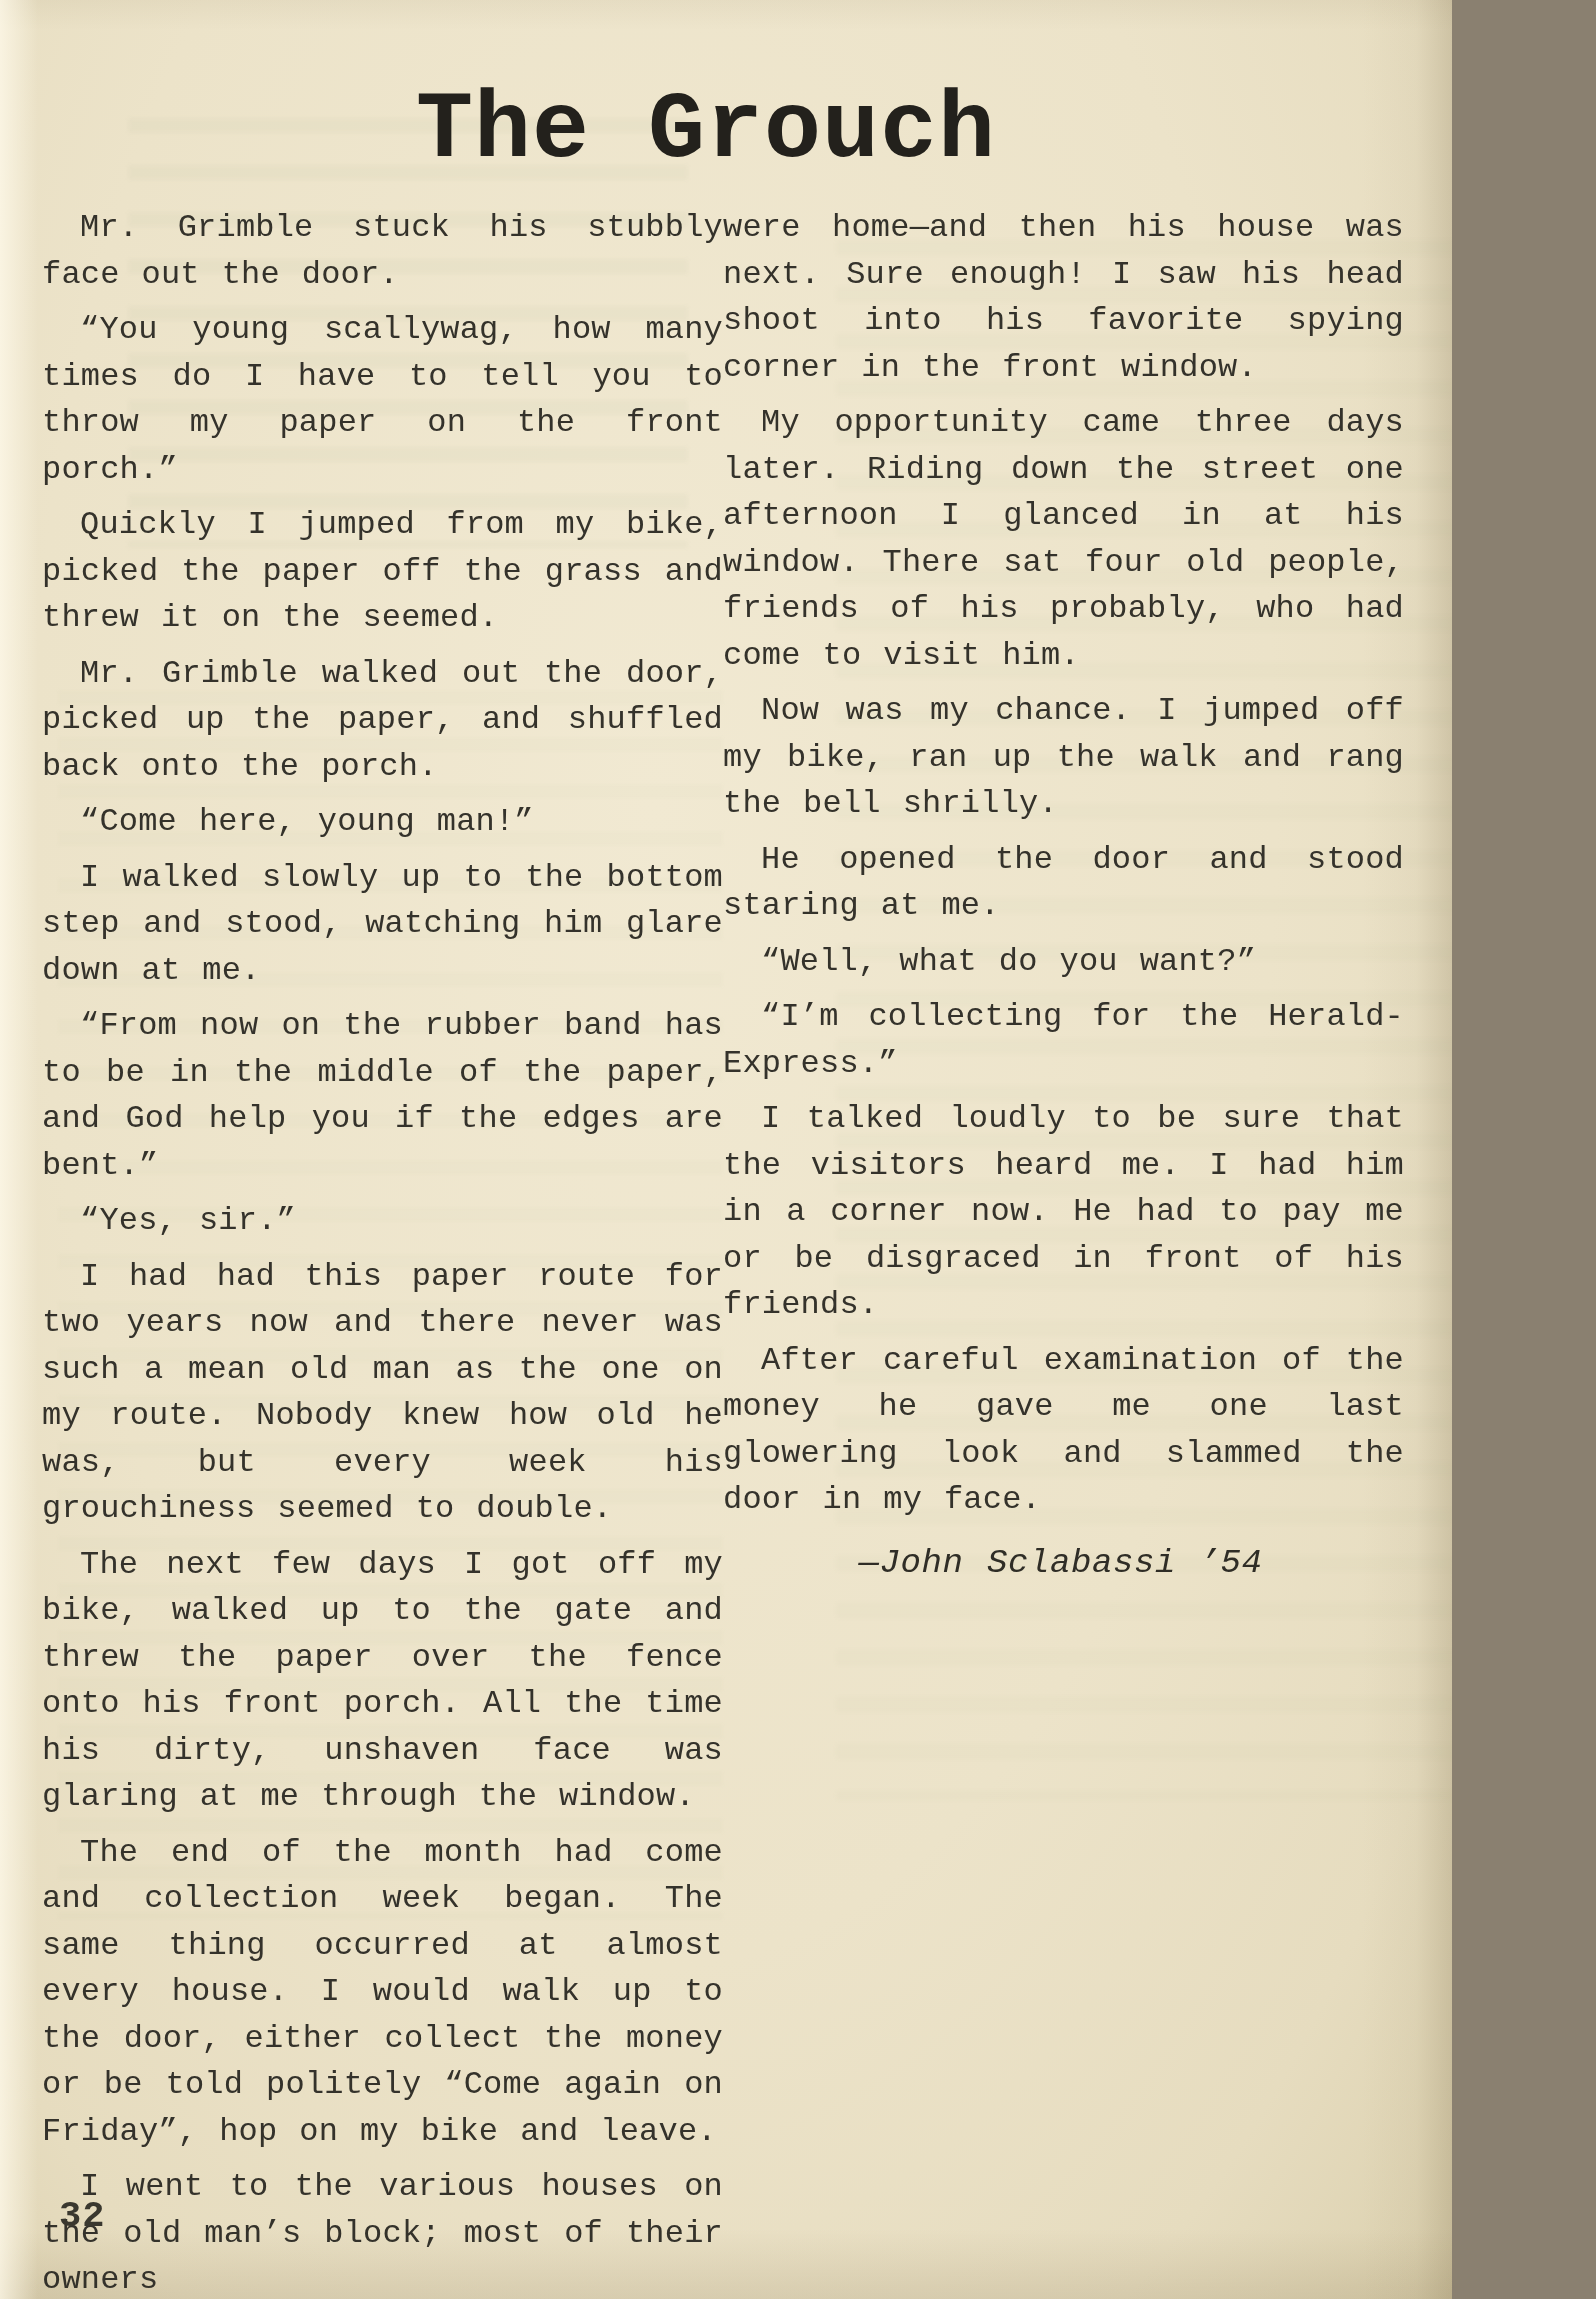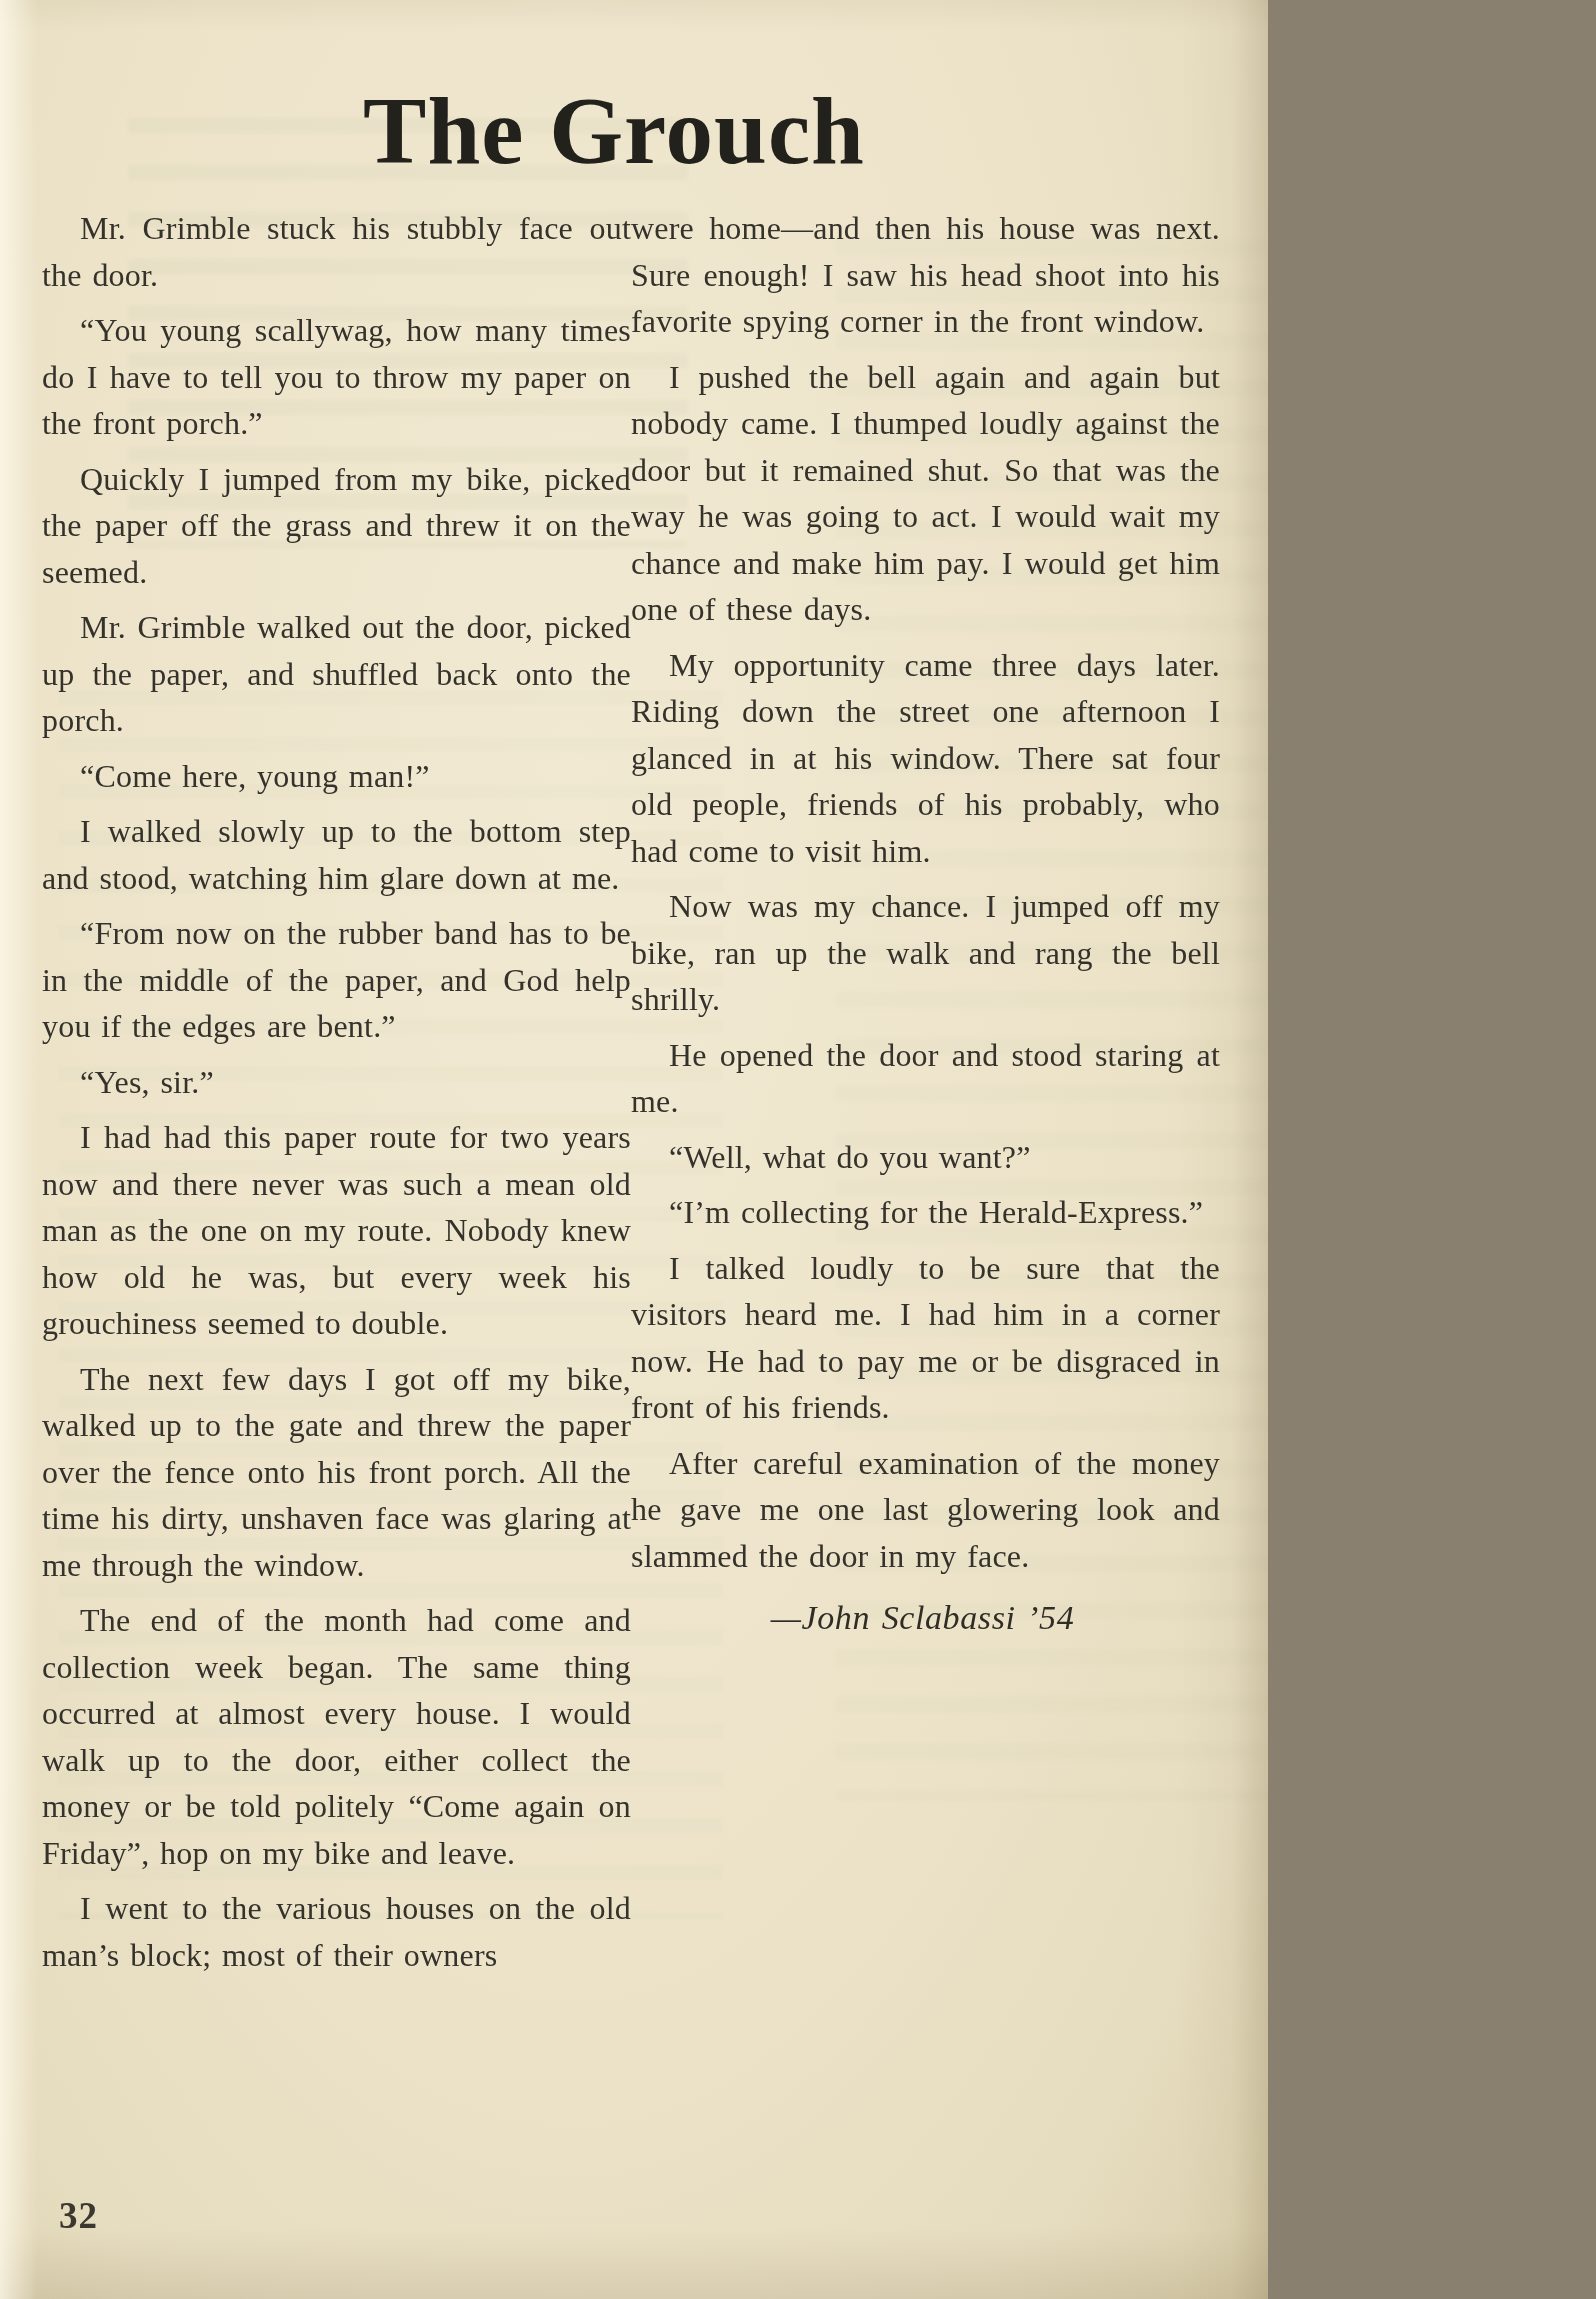--- a/index.html
+++ b/index.html
@@ -2,25 +2,25 @@
 <html><head>
 <meta charset="utf-8">
 <style>
   html, body {
     margin: 0;
     padding: 0;
     background: #8a8070;
   }
   .page {
     position: relative;
-    width: 1268px;
+    width: 1452px;
     height: 2299px;
     overflow: hidden;
     color: #33312b;
-    font-family: Liberation Serif, serif;
+    font-family: Liberation Mono, monospace;
     background:
       linear-gradient(90deg, rgba(255,250,235,0.75) 0px, rgba(255,250,235,0) 38px),
       linear-gradient(270deg, rgba(118,102,66,0.22) 0px, rgba(118,102,66,0.05) 36px, rgba(118,102,66,0) 90px),
       linear-gradient(0deg, rgba(125,108,70,0.16) 0px, rgba(125,108,70,0) 70px),
       linear-gradient(180deg, rgba(125,108,70,0.07) 0px, rgba(125,108,70,0) 30px),
       radial-gradient(ellipse at 45% 35%, #f1e9d2 0%, #ece3c9 55%, #e6dcbf 82%, #dbd0ae 100%);
   }
   
   .bleed {
     position: absolute;
@@ -105,21 +105,20 @@
       <p class="para">“From now on the rubber band has to be in the middle of the paper, and God help you if the edges are bent.”</p>
       <p class="para">“Yes, sir.”</p>
       <p class="para">I had had this paper route for two years now and there never was such a mean old man as the one on my route.  Nobody knew how old he was, but every week his grouchiness seemed to double.</p>
       <p class="para">The next few days I got off my bike, walked up to the gate and threw the paper over the fence onto his front porch.  All the time his dirty, unshaven face was glaring at me through the window.</p>
       <p class="para">The end of the month had come and collection week began.  The same thing occurred at almost every house.  I would walk up to the door, either collect the money or be told politely “Come again on Friday”, hop on my bike and leave.</p>
       <p class="para">I went to the various houses on the old man’s block; most of their owners</p>
     </div>
 
     <div class="col">
       <p class="para continuation">were home—and then his house was next.  Sure enough!  I saw his head shoot into his favorite spying corner in the front window.</p>
-      <p class="para">I pushed the bell again and again but nobody came.  I thumped loudly against the door but it remained shut.  So that was the way he was going to act.  I would wait my chance and make him pay.  I would get him one of these days.</p>
       <p class="para">My opportunity came three days later.  Riding down the street one afternoon I glanced in at his window.  There sat four old people, friends of his probably, who had come to visit him.</p>
       <p class="para">Now was my chance.  I jumped off my bike, ran up the walk and rang the bell shrilly.</p>
       <p class="para">He opened the door and stood staring at me.</p>
       <p class="para">“Well, what do you want?”</p>
       <p class="para">“I’m collecting for the Herald-Express.”</p>
       <p class="para">I talked loudly to be sure that the visitors heard me.  I had him in a corner now.  He had to pay me or be disgraced in front of his friends.</p>
       <p class="para">After careful examination of the money he gave me one last glowering look and slammed the door in my face.</p>
       <p class="byline">—John Sclabassi ’54</p>
     </div>
 

